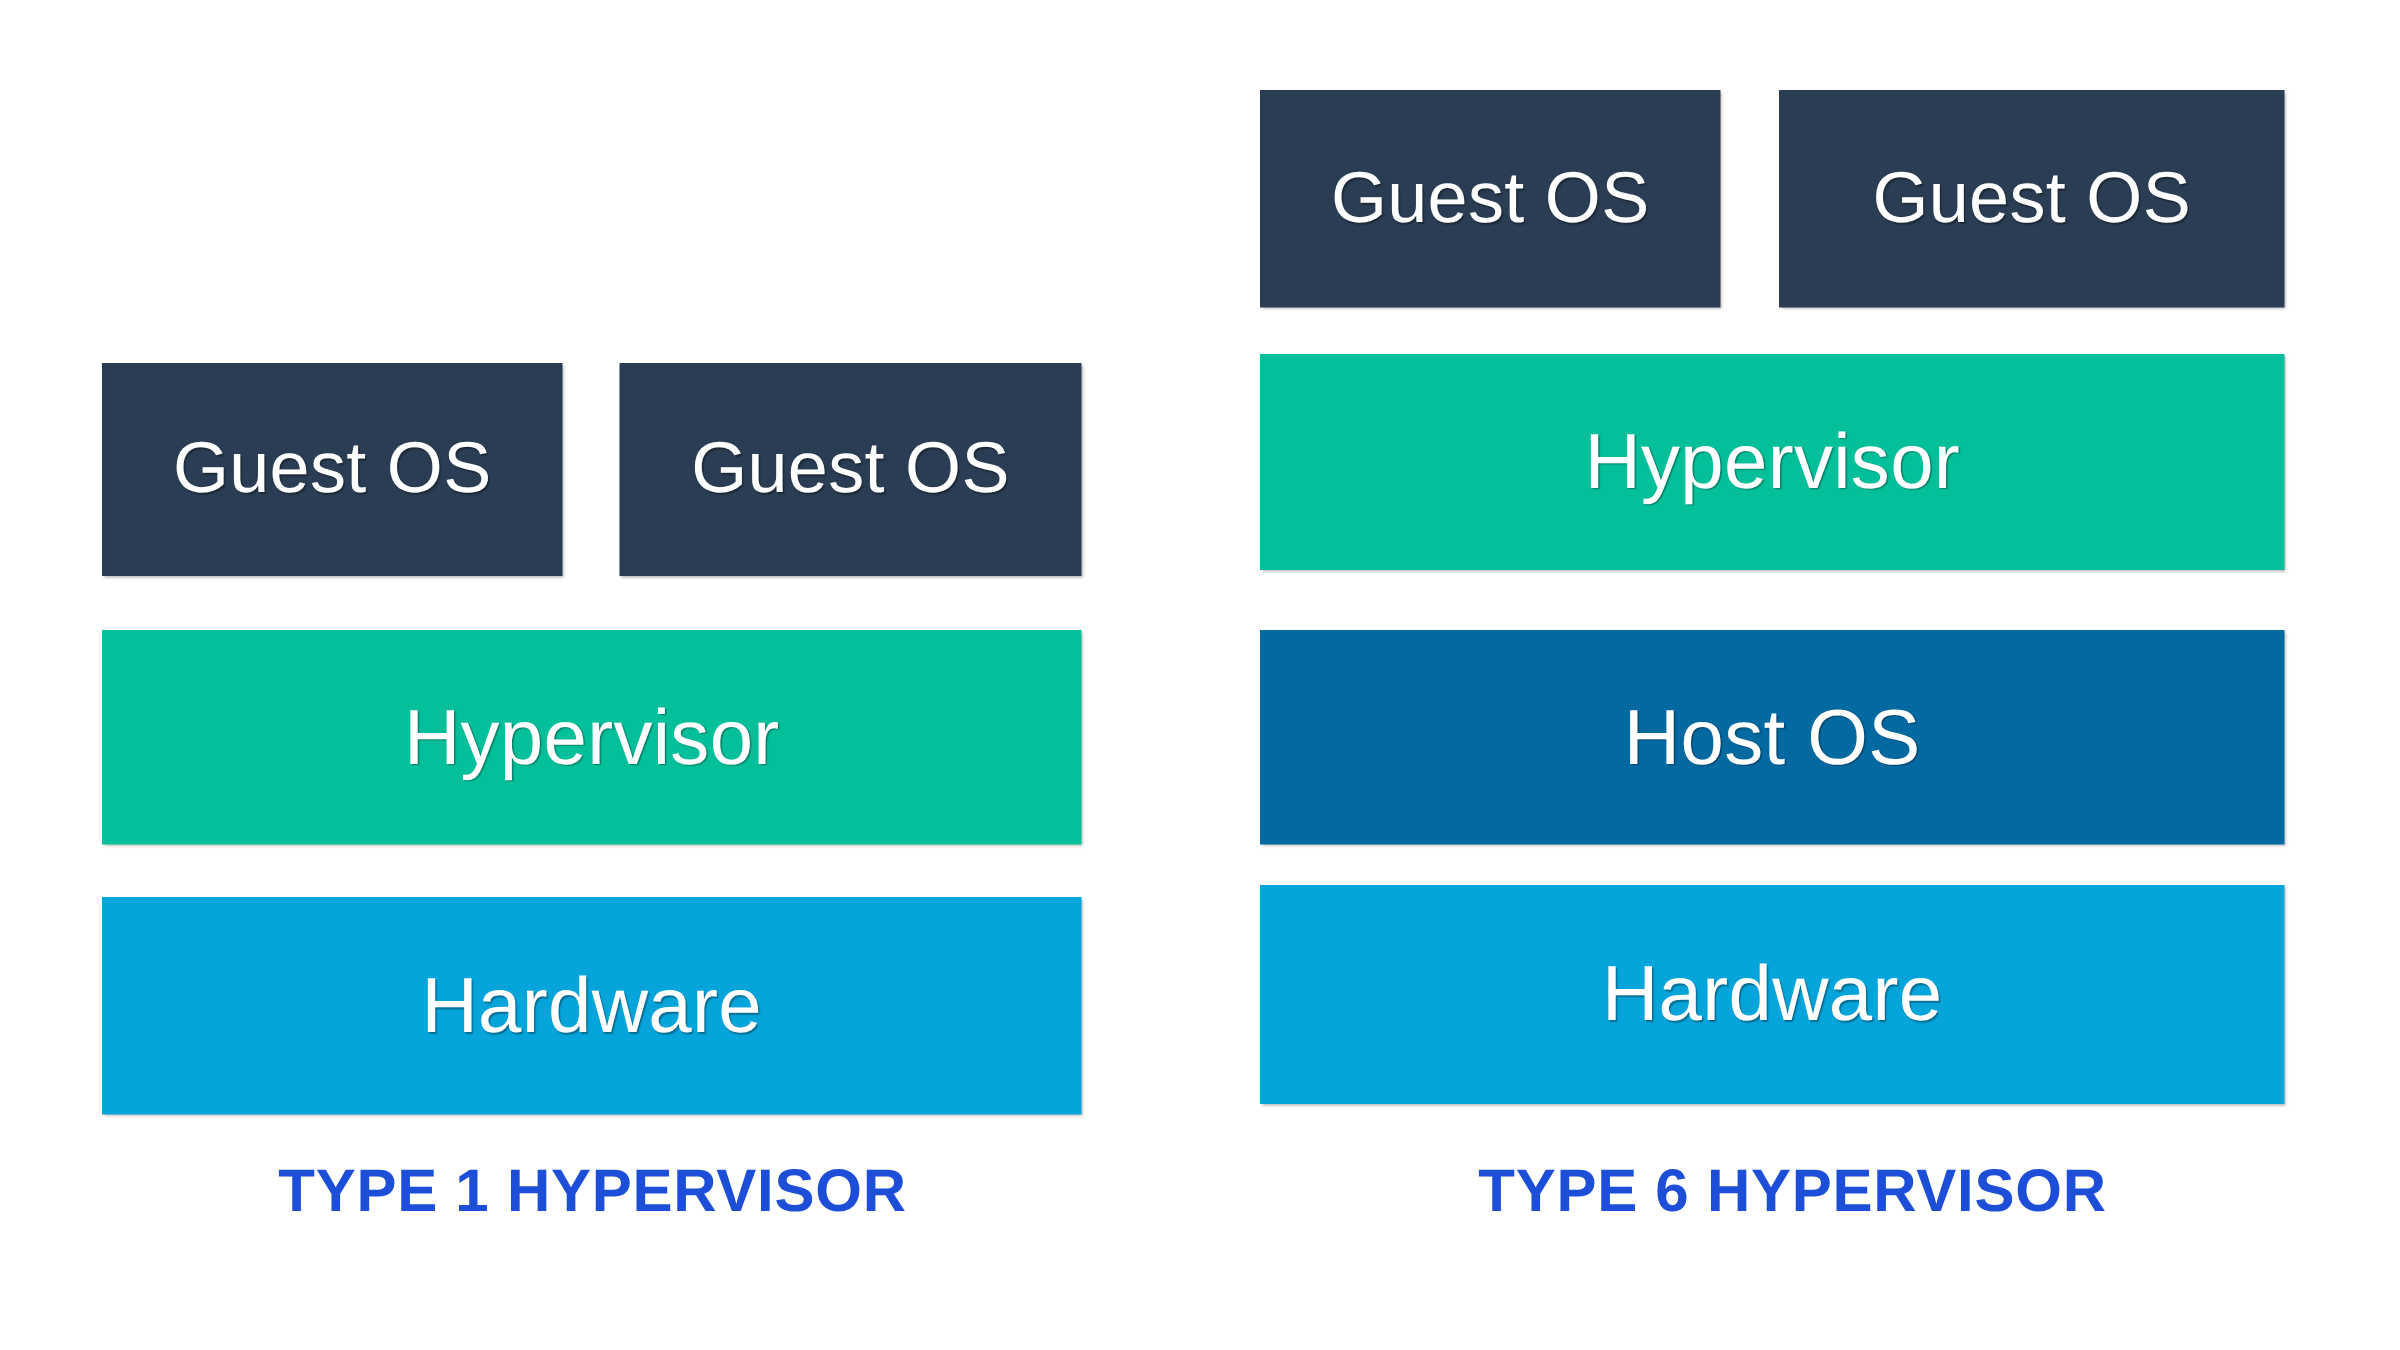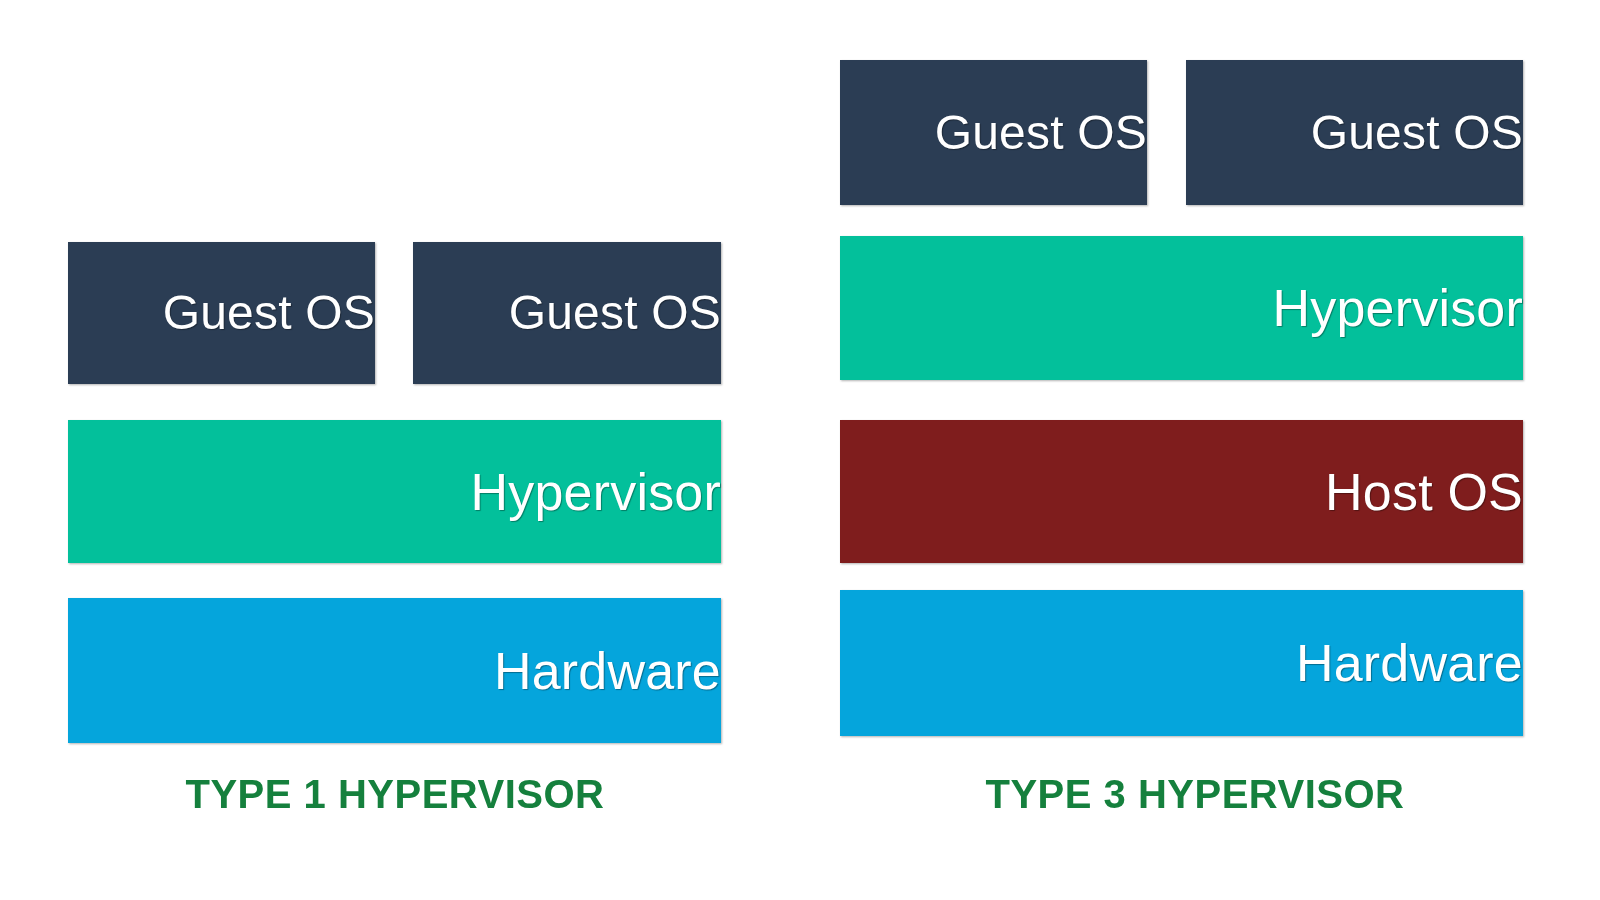--- a/index.html
+++ b/index.html
@@ -27,21 +27,21 @@
     height: 900px;
   }
   #col-type1 { left: 0px;   width: 800px; }
   #col-type2 { left: 800px; width: 800px; }
 
   .block {
     position: absolute;
     box-sizing: border-box;
     display: flex;
     align-items: center;
-    justify-content: flex-end;
+    justify-content: center;
     color: #ffffff;
     font-weight: 400;
     letter-spacing: 0.2px;
     box-shadow: 1px 1px 2px rgba(0,0,0,0.30);
   }
   .block .block-label {
     display: block;
     line-height: 1;
     text-shadow: 1px 1px 1px rgba(0,0,0,0.35);
     white-space: nowrap;
@@ -59,21 +59,21 @@
   #t2-hypervisor { left: 40px; top: 236px; width: 683px; height: 144px; }
   #t2-hostos     { left: 40px; top: 420px; width: 683px; height: 143px; }
   #t2-hardware   { left: 40px; top: 590px; width: 683px; height: 146px; }
 
   .fs-guest      { font-size: 48px; }
   .fs-wide       { font-size: 52px; }
 
   .caption {
     position: absolute;
     text-align: center;
-    color: #15803d;
+    color: #1d4ed8;
     font-weight: bold;
     font-size: 40px;
     letter-spacing: 0.5px;
     white-space: nowrap;
   }
   #caption-type1 { left: 0px;   top: 772px; width: 790px; }
   #caption-type2 { left: 0px;   top: 772px; width: 790px; }
 </style>
 </head>
 <body style="background-color: rgb(255, 255, 255);">
@@ -108,24 +108,24 @@
     </div>
 
     <div class="block" id="t2-guest-2" style="background-color: rgb(43, 61, 84);">
       <span class="block-label fs-guest">Guest OS</span>
     </div>
 
     <div class="block" id="t2-hypervisor" style="background-color: rgb(3, 192, 155);">
       <span class="block-label fs-wide">Hypervisor</span>
     </div>
 
-    <div class="block" id="t2-hostos" style="background-color: #7f1d1d;">
+    <div class="block" id="t2-hostos" style="background-color: #0369a1;">
       <span class="block-label fs-wide">Host OS</span>
     </div>
 
     <div class="block" id="t2-hardware" style="background-color: rgb(5, 165, 220);">
       <span class="block-label fs-wide">Hardware</span>
     </div>
 
-    <div class="caption" id="caption-type2">TYPE 3 HYPERVISOR</div>
+    <div class="caption" id="caption-type2">TYPE 6 HYPERVISOR</div>
   </div>
 
 </div>
 
 </body></html>

